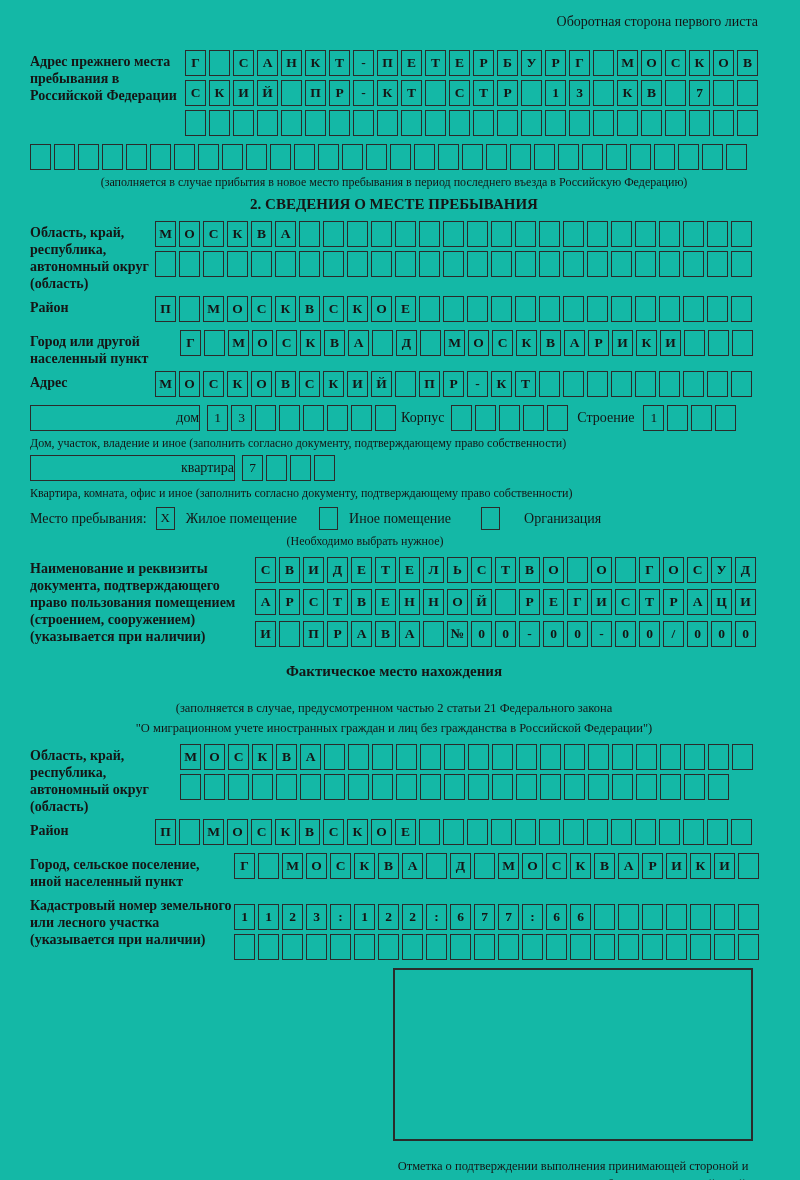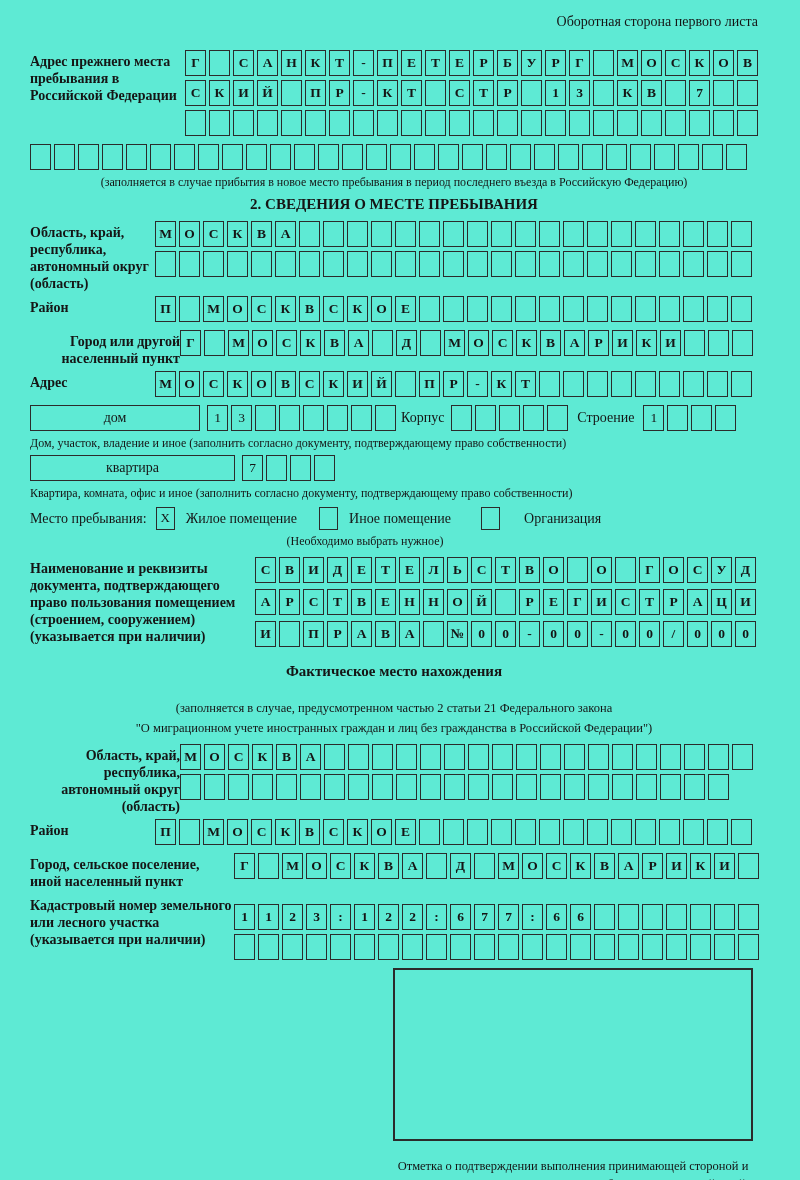--- a/index.html
+++ b/index.html
@@ -1,41 +1,41 @@
 <!DOCTYPE html>
 <html><head>
 <meta charset="utf-8">
 <style>
   html,body { margin:0; padding:0; background:#ffffff; }
   .page {
     position:relative; box-sizing:border-box;
     width:800px; height:1180px; overflow:hidden;
     padding:14px 42px 0 30px;
     font-family:"Liberation Serif", serif;
-    color:#151515; background:#5eead4;
+    color:#151515; background:#14b8a6;
   }
   .back-title { text-align:right; font-size:14px; margin-bottom:20px; }
   .sec-title { text-align:center; font-weight:bold; font-size:15px; margin:6px 0 8px 0; }
   .sub-title { text-align:center; font-weight:bold; font-size:15px; margin:12px 0 20px 0; }
   .note { font-size:12px; line-height:16px; margin:2px 0 4px 0; }
   .note.center { text-align:center; }
   .frow { display:flex; align-items:flex-start; margin-bottom:4px;font-weight:bold; }
   .flabel { font-size:14px; line-height:17px; padding-top:3px; flex:none; }
-  .w125 { width:125px; } .w150 { width:150px;text-align:right; } .w155 { width:155px; }
+  .w125 { width:125px; } .w150 { width:150px; } .w155 { width:155px; }
   .w204 { width:204px; } .w225 { width:225px; }
   .cellrow { white-space:nowrap; height:26px; margin-bottom:4px; }
   .cell {
     display:inline-block; box-sizing:border-box; vertical-align:top;
     width:21px; height:26px; margin-right:3px;
     border:1.6px solid #2b2b2b; text-align:center;
     font-size:13.5px; line-height:23px;
   }
   .widebox {
     display:inline-block; box-sizing:border-box; vertical-align:top;
-    height:26px; border:1.6px solid #2b2b2b; text-align:center;
+    height:26px; border:1.6px solid #2b2b2b; text-align:right;
     font-size:14px; line-height:23px;
   }
   .inline-lbl { display:inline-block; vertical-align:top; font-size:14px; line-height:26px; }
   .cb {
     display:inline-block; box-sizing:border-box; vertical-align:middle;
     width:19px; height:23px; border:1.6px solid #2b2b2b;
     text-align:center; font-size:13px; line-height:20px;
   }
   .stay-row { display:flex; align-items:center; font-size:14px; margin:6px 0 3px 0;font-family:Liberation Serif, serif; }
   .stamp-box { box-sizing:border-box; width:360px; height:173px; border:2px solid #2b2b2b; margin-left:363px; margin-top:2px; }

